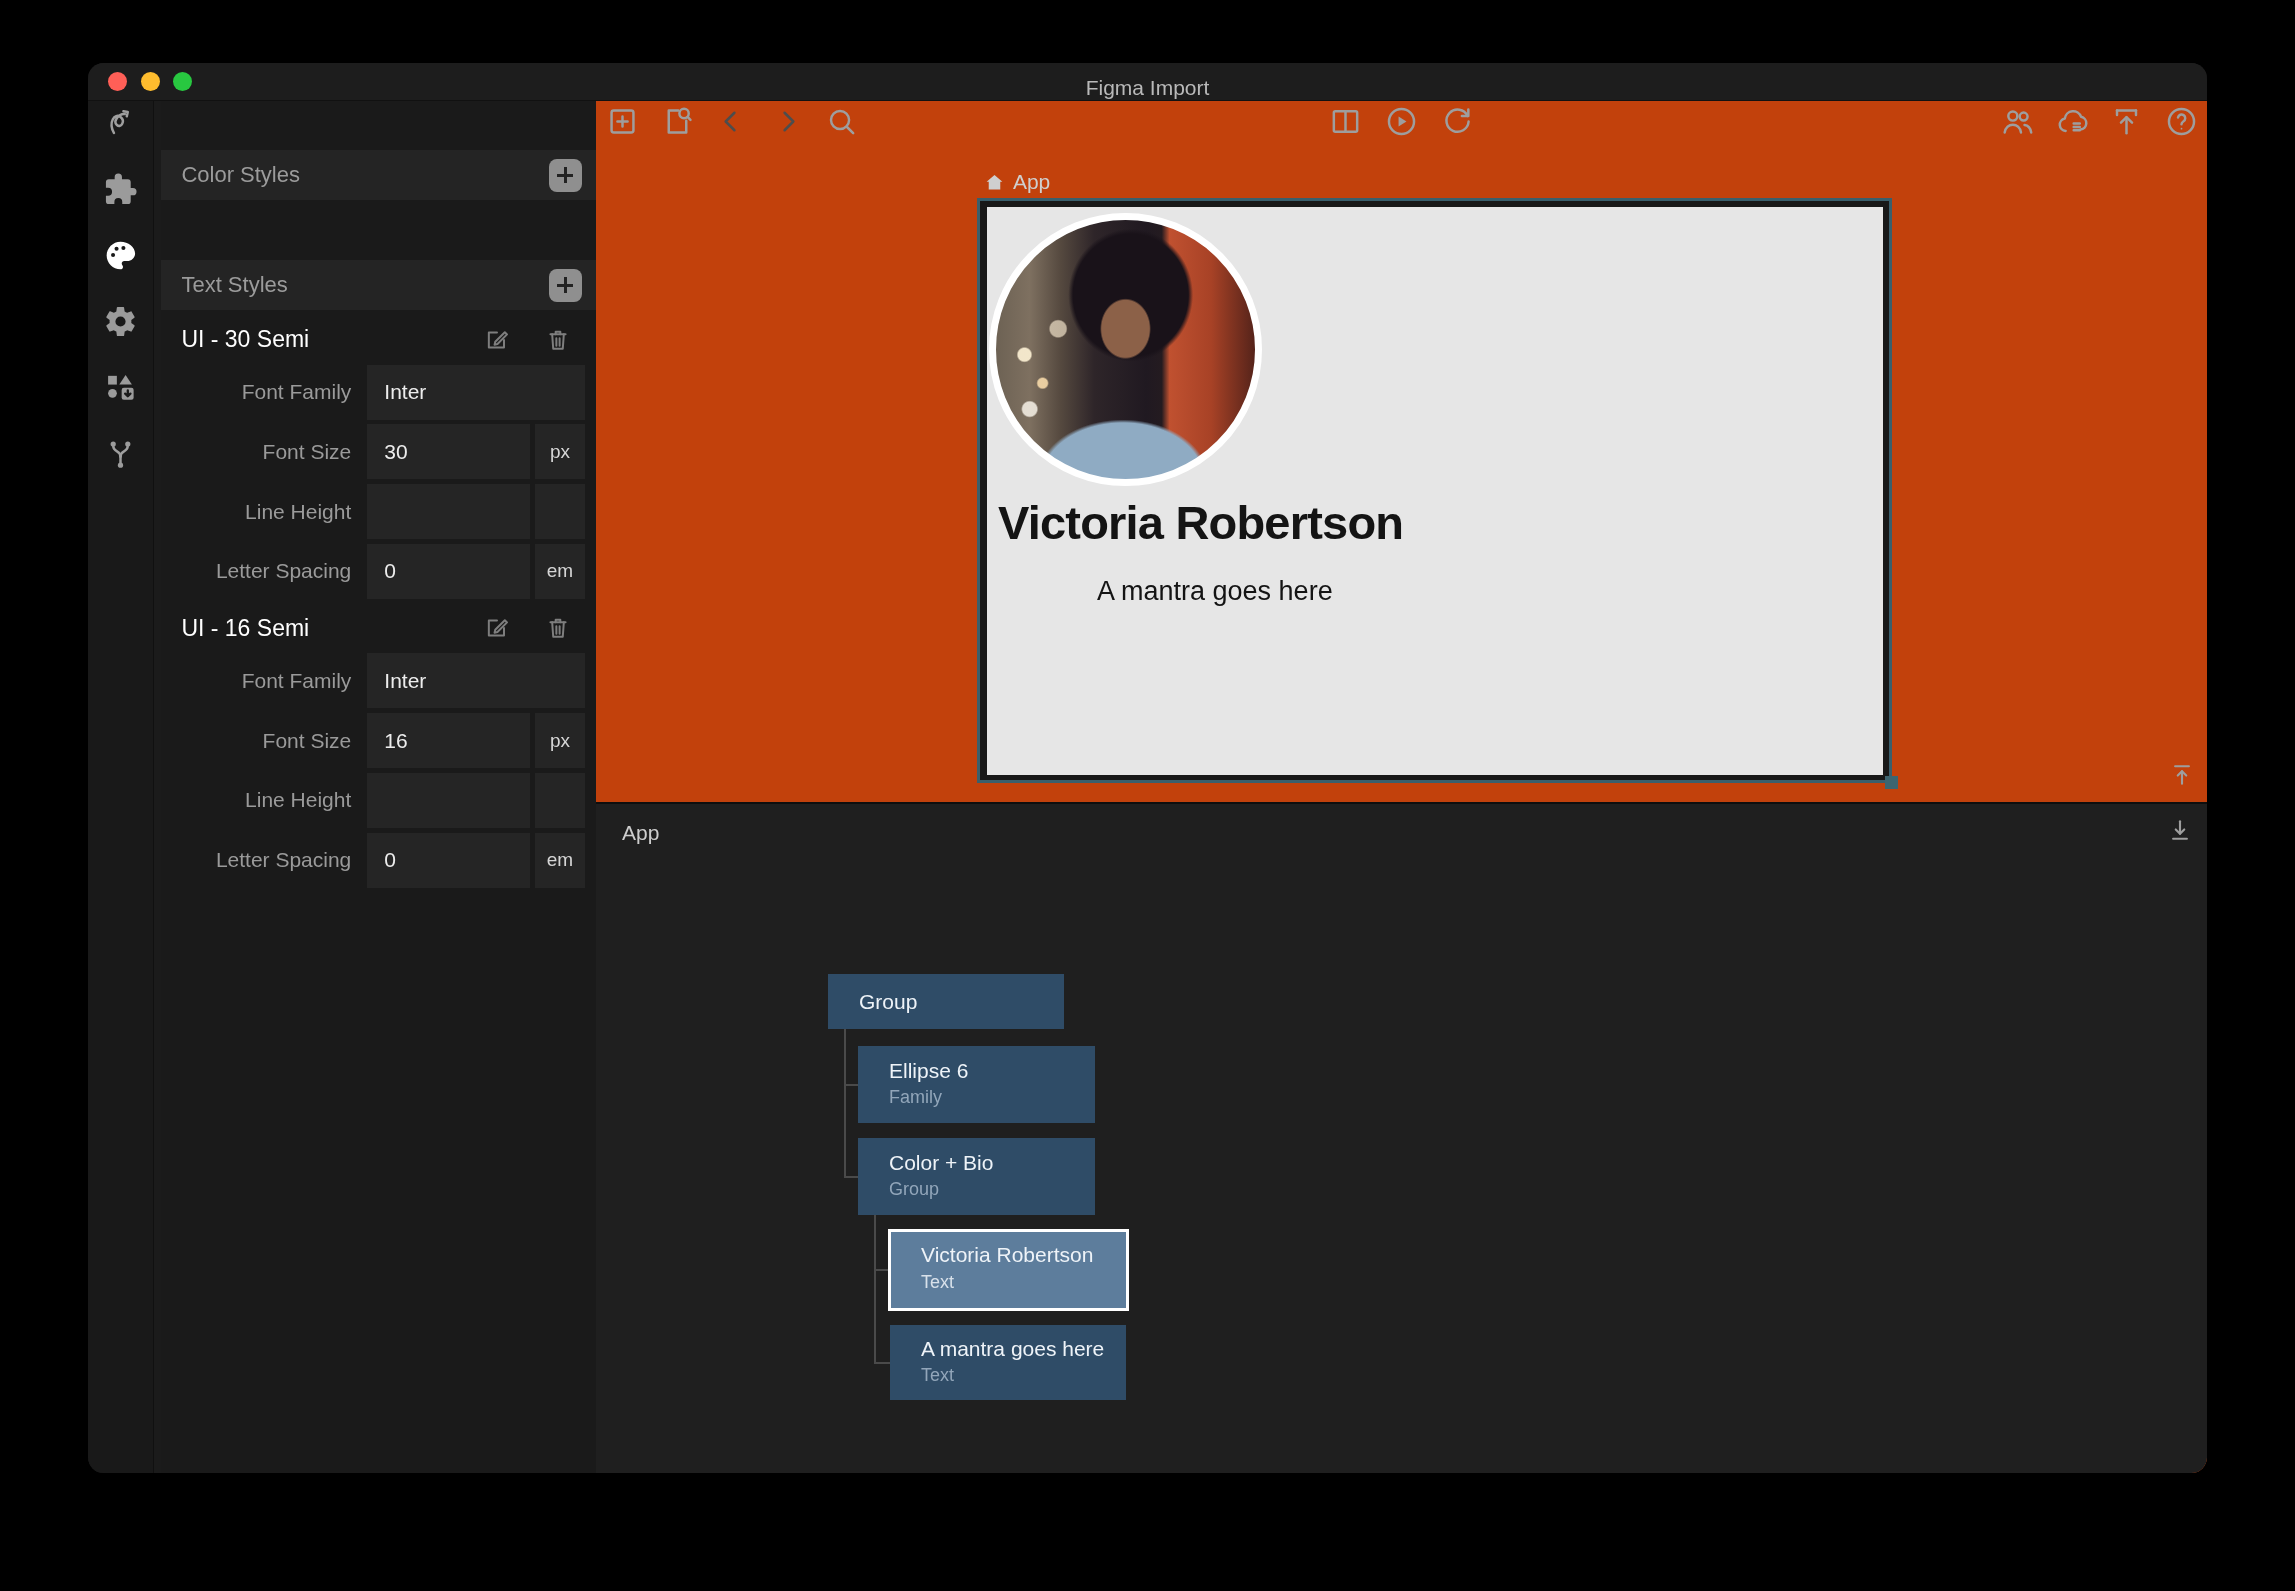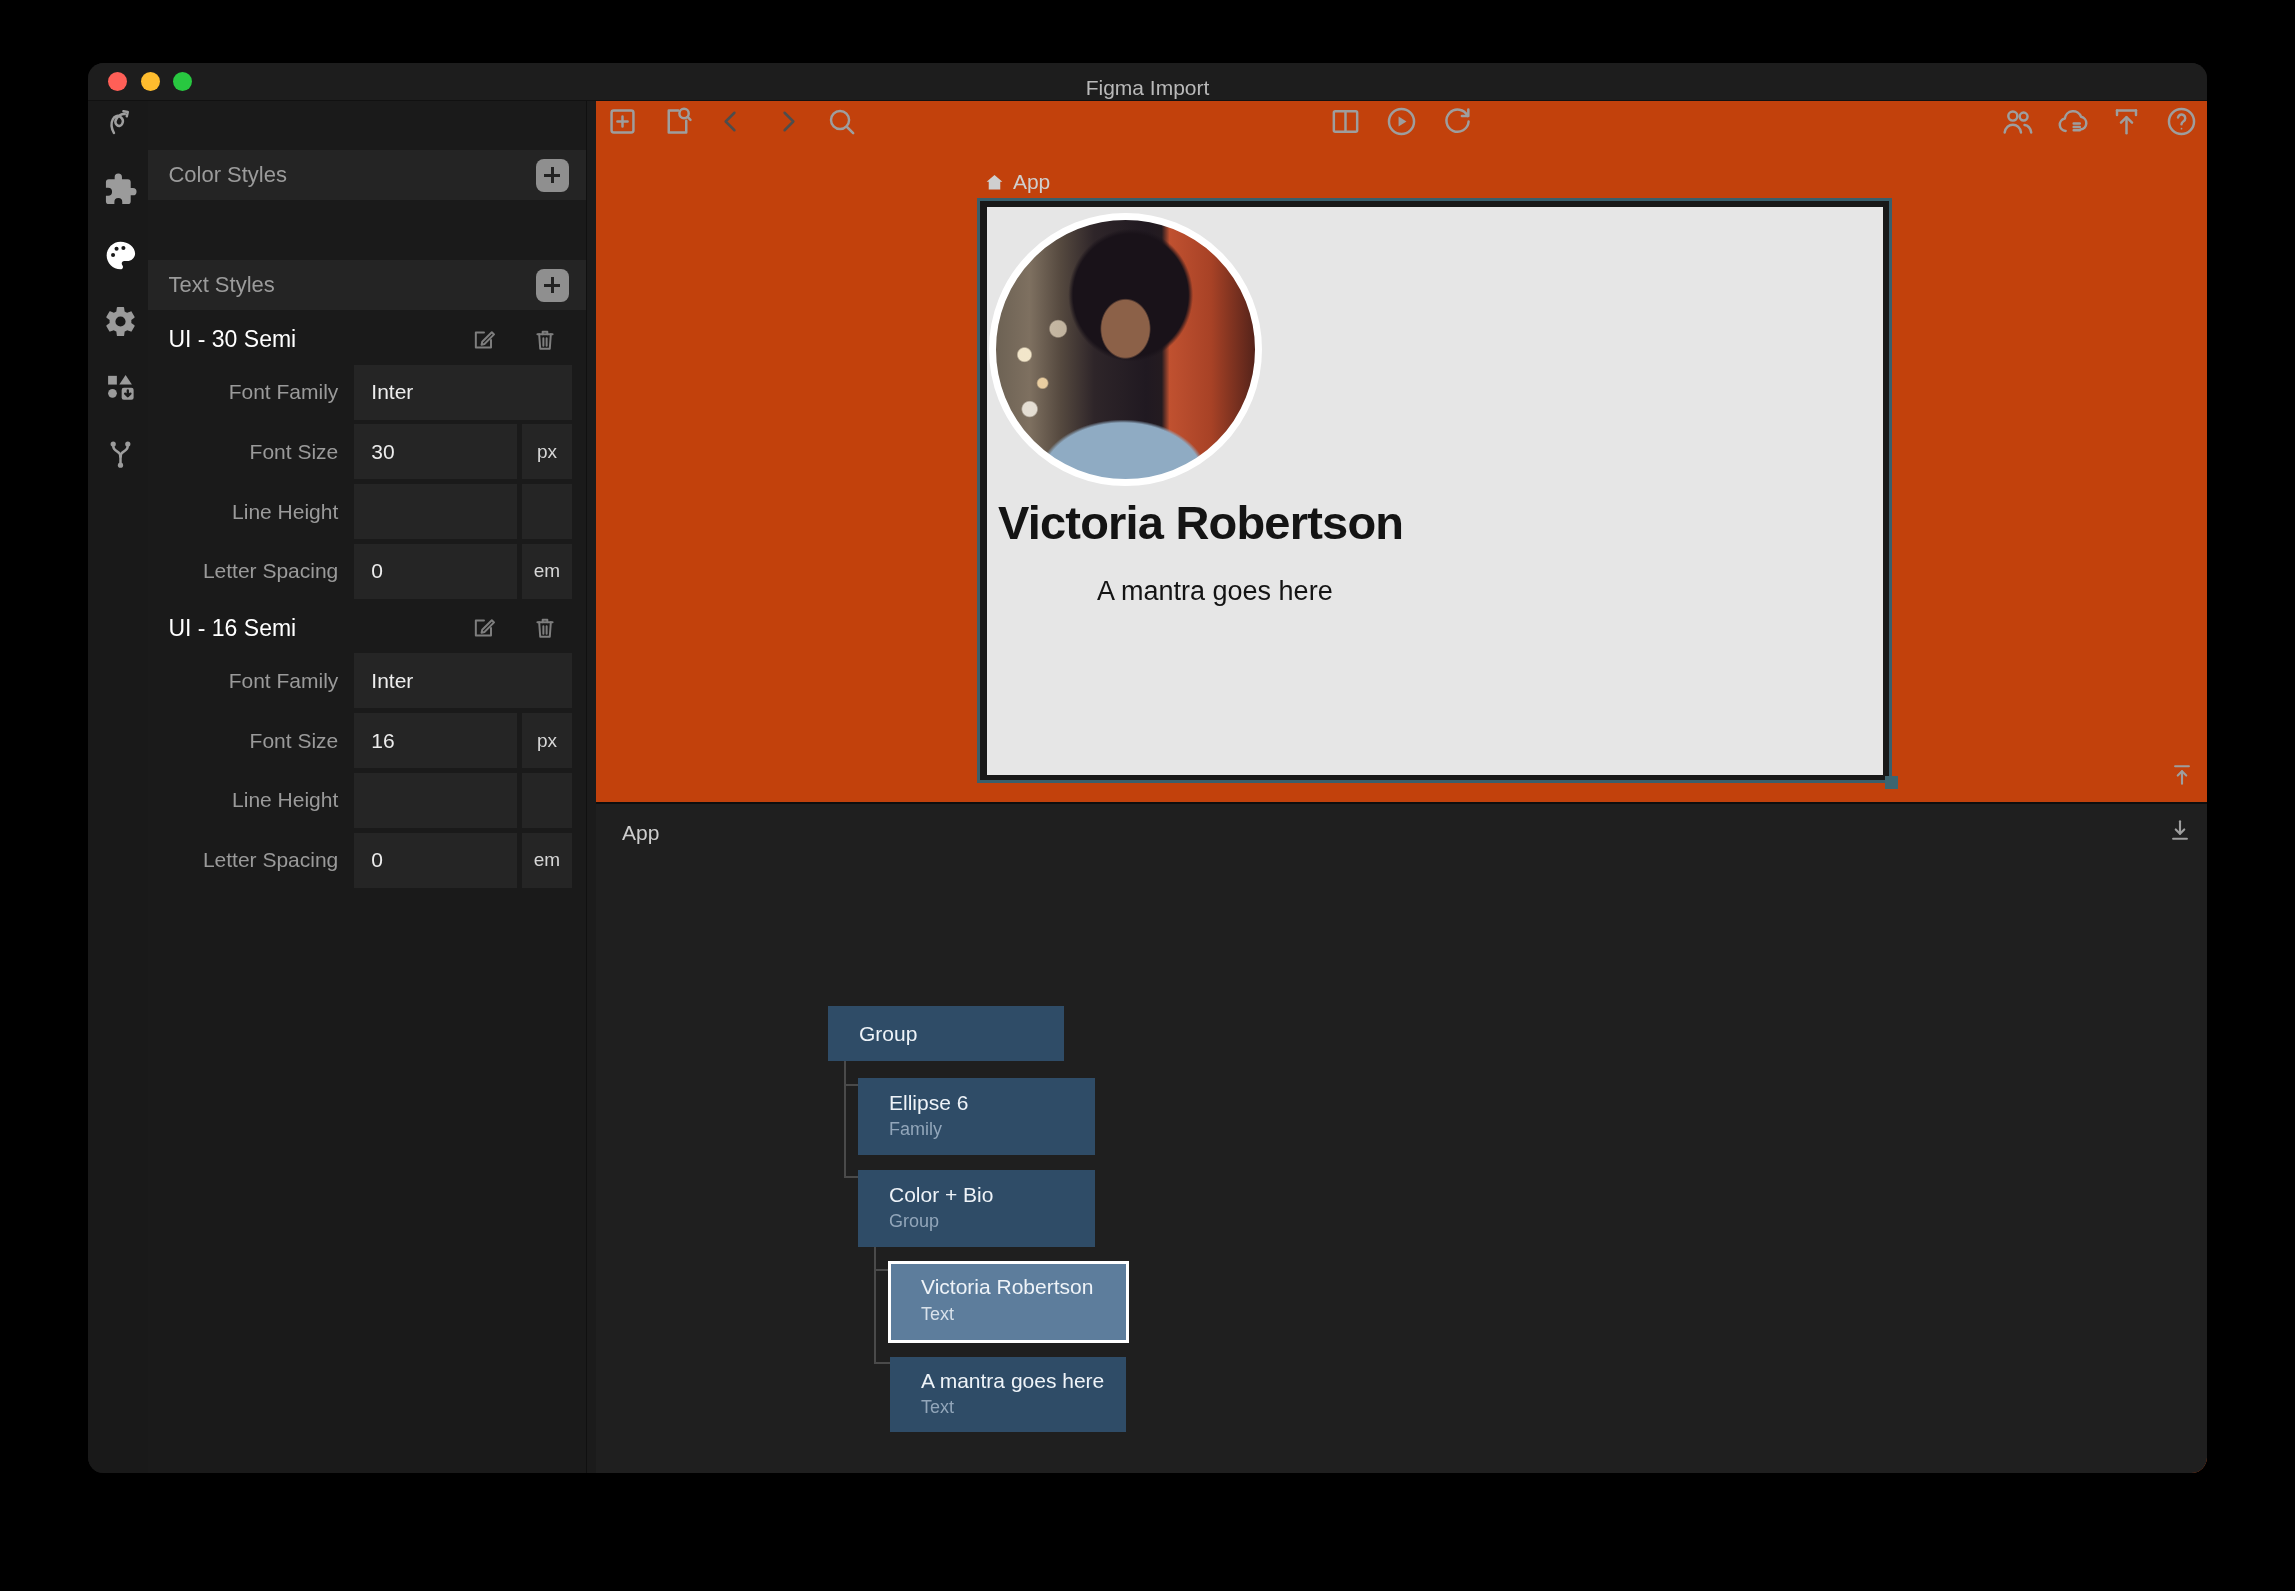--- a/index.html
+++ b/index.html
@@ -14,21 +14,21 @@
   .traffic{position:absolute;left:20.4px;top:9.4px;display:flex;gap:13.4px;}
   .traffic span{width:19px;height:19px;border-radius:50%;display:block;}
   .win-title{color:#b9b9b9;font-size:21px;}
 
   
   .rail{position:absolute;left:0;top:38px;bottom:0;width:66px;background:#191919;border-right:1.6px solid #101010;
     box-sizing:border-box;display:flex;flex-direction:column;align-items:center;padding-top:4.7px;gap:31px;}
   .rail .ricon{width:35px;height:35px;}
 
   
-  .panel{position:absolute;left:60px;top:38px;bottom:0;width:439px;background:#1a1a1a;
+  .panel{position:absolute;left:73px;top:38px;bottom:0;width:439px;background:#1a1a1a;
     border-right:1.6px solid #101010;box-sizing:border-box;}
   .spacer-top{height:49px;}
   .sec-head{height:50px;background:#242424;display:flex;align-items:center;justify-content:space-between;
     padding:0 17.3px 0 20.4px;}
   .sec-title{color:#9b9b9b;font-size:22px;}
   .plusbtn{width:33px;height:33px;border-radius:7.9px;background:#8f8f8f;position:relative;}
   .plusbtn::before,.plusbtn::after{content:"";position:absolute;background:#222;}
   .plusbtn::before{left:8.6px;top:15px;width:15.7px;height:3.1px;}
   .plusbtn::after{left:15px;top:8.6px;width:3.1px;height:15.7px;}
   .sec-gap{height:60px;}
@@ -72,21 +72,21 @@
   .handle{position:absolute;right:-9.4px;bottom:-9.4px;width:13.4px;height:13.4px;background:#3d6570;}
 
   .collapse-top{position:absolute;left:1571px;top:659px;width:30px;height:30px;}
   .hdivider{position:absolute;left:0;right:0;top:701px;height:1.6px;background:#0e0e0e;}
 
   
   .bottom{position:absolute;left:0;right:0;top:703px;bottom:0;background:#1f1f1f;}
   .bp-title{position:absolute;left:26px;top:17.3px;color:#cdcdcd;font-size:21px;}
   .collapse-bottom{position:absolute;left:1569px;top:11px;width:30px;height:30px;}
 
-  .node{position:absolute;background:#2f4c67;box-sizing:border-box;color:#eef3f8;margin-top:32px;}
+  .node{position:absolute;background:#2f4c67;box-sizing:border-box;color:#eef3f8;}
   .node .t{font-size:21px;}
   .node .s{font-size:18px;color:#92a6ba;margin-top:4.7px;}
   .n1{left:232px;top:170px;width:236px;height:55px;display:flex;align-items:center;padding-left:31px;}
   .n2{left:262px;top:242px;width:237px;height:77px;padding:12.6px 0 0 31px;}
   .n3{left:262px;top:334px;width:237px;height:77px;padding:12.6px 0 0 31px;}
   .n4{left:292px;top:425px;width:241px;height:82px;padding:11px 0 0 30px;background:#5d7d9c;border:3.1px solid #fff;}
   .n4 .s{color:#d8e1ea;}
   .n5{left:294px;top:521px;width:236px;height:75px;padding:11.8px 0 0 31px;}
   .cl{position:absolute;background:#4a4a4a;}
   .vA{left:248px;top:225px;width:1.6px;height:148px;}

